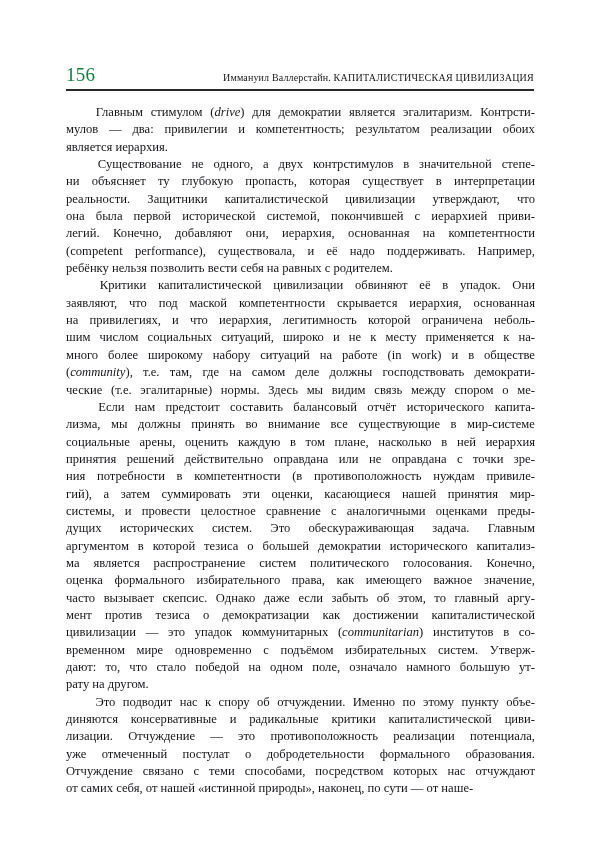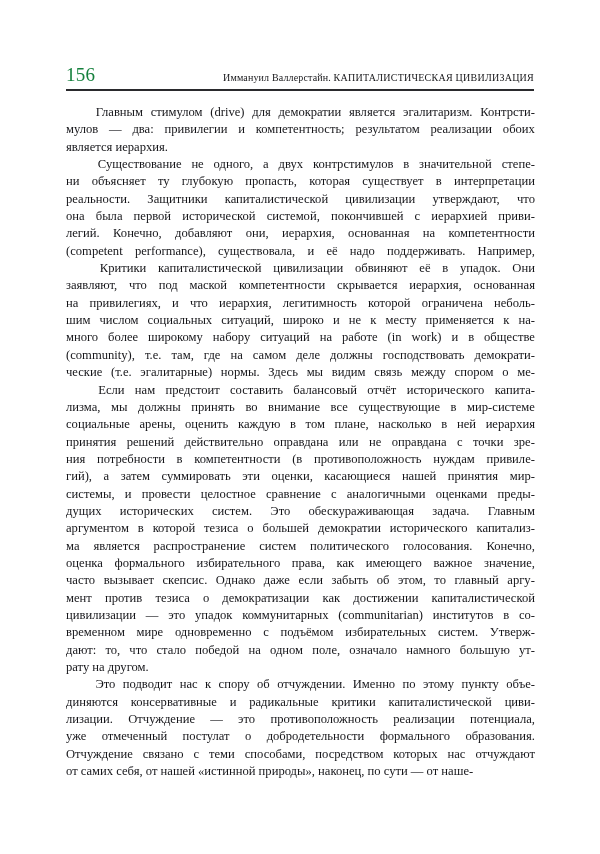--- a/index.html
+++ b/index.html
@@ -93,20 +93,21 @@
   }
   .line.just > span {
     white-space: pre;
   }
   .line .ind {
     display: inline-block;
     width: 22px;
   }
 
   .it {
+    font-style: italic;
   }
 </style>
 </head>
 <body>
 
 <div class="page">
 
   <div class="running-head">
     <div class="folio">156</div>
     <div class="head-title">
@@ -199,20 +200,21 @@
         <span class="line just">
           <span>(competent</span>
           <span>performance),</span>
           <span>существовала,</span>
           <span>и</span>
           <span>её</span>
           <span>надо</span>
           <span>поддерживать.</span>
           <span>Например,</span>
         </span>
+        <span class="line">ребёнку нельзя позволить вести себя на равных с родителем.</span>
       </p>
     <p class="para">
         <span class="line just">
           <span class="ind"></span>
           <span>Критики</span>
           <span>капиталистической</span>
           <span>цивилизации</span>
           <span>обвиняют</span>
           <span>её</span>
           <span>в</span>

